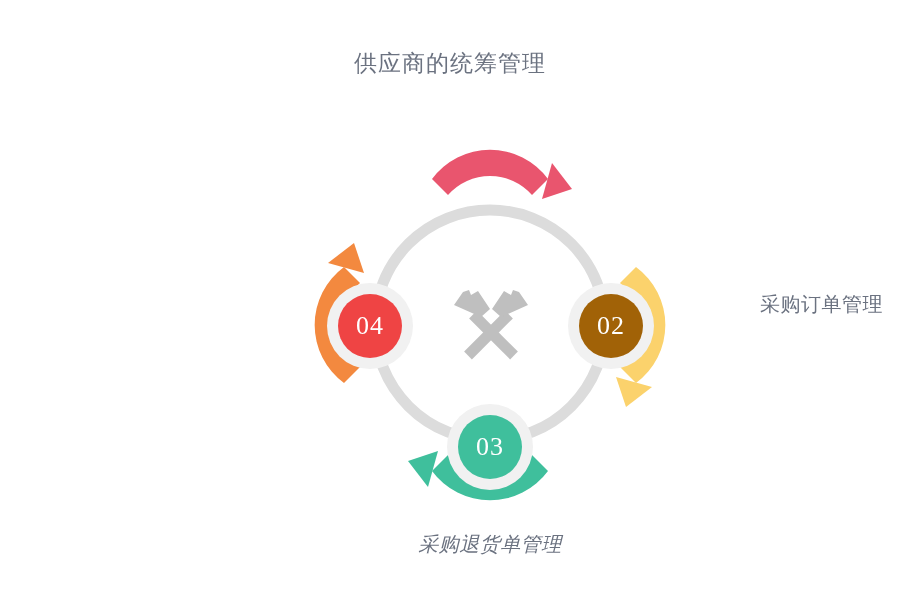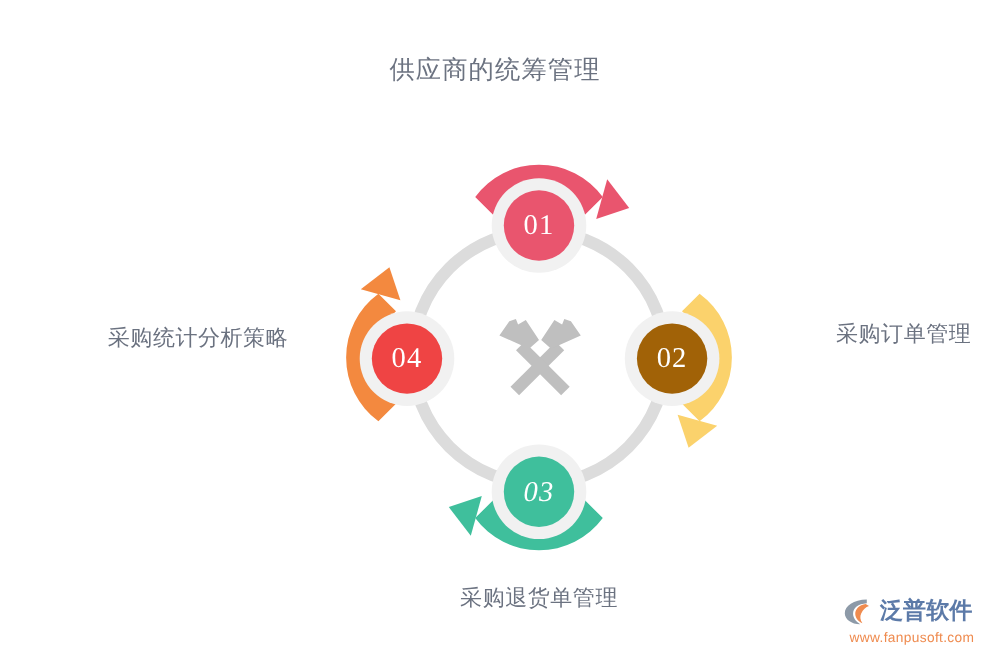--- a/index.html
+++ b/index.html
@@ -65,21 +65,21 @@
     align-items: center;
     justify-content: center;
     color: #ffffff;
     font-size: 26px;
     line-height: 1;
     font-family: "Liberation Serif", "DejaVu Serif", serif;
     letter-spacing: 1px;
   }
   #node-01 { left: 447px; top: 162px; }
   #node-02 { left: 568px; top: 283px; }
-  #node-03 { left: 447px; top: 404px; font-style: italic; }
+  #node-03 { left: 447px; top: 404px; }
   #node-04 { left: 327px; top: 283px; }
 
   
   .center-icon {
     position: absolute;
     left: 445px;
     top: 278px;
     width: 92px;
     height: 92px;
   }
@@ -97,20 +97,21 @@
     top: 288px;
     width: 180px;
     text-align: left;
     margin-left: 48px;
   }
   #label-bottom {
     left: 300px;
     top: 528px;
     width: 380px;
     text-align: center;
+    font-style: italic;
   }
   #label-left {
     left: 98px;
     top: 292px;
     width: 185px;
     text-align: left;
   }
 
   
   .logo {
@@ -201,50 +202,32 @@
 
         <path d="M 9 27 L 18 14 L 24 12 L 26 17 L 33 13 L 45 31 L 36 39 Z"></path>
         <rect x="38" y="28" width="11" height="58" transform="rotate(45 43.5 57)"></rect>
 
         <path d="M 83 27 L 74 14 L 68 12 L 66 17 L 59 13 L 47 31 L 56 39 Z"></path>
         <rect x="43" y="28" width="11" height="58" transform="rotate(-45 48.5 57)"></rect>
       </g>
     </svg>
   </div>
 
-  <div class="node" id="node-01">
-    <div class="disc" style="background:#e9556e;">01</div>
-  </div>
 
   <div class="node" id="node-02">
     <div class="disc" style="background:#a16207;">02</div>
   </div>
 
   <div class="node" id="node-03">
     <div class="disc" style="background:#3fbf9c;">03</div>
   </div>
 
   <div class="node" id="node-04">
     <div class="disc" style="background:#ef4444;">04</div>
   </div>
 
   <div class="label" id="label-top-right">采购订单管理</div>
 
   <div class="label" id="label-bottom">采购退货单管理</div>
 
-  <div class="label" id="label-left">采购统计分析策略</div>
-
-  <div class="logo">
-    <div class="logo-row">
-      <span class="logo-mark">
-        <svg width="30" height="30" viewBox="0 0 30 30" xmlns="http://www.w3.org/2000/svg">
-          <path d="M 22 4 C 10 4 2 10 2 16.5 C 2 22 8 26.5 16 26.5
-                   C 12 24 9.5 20.5 9.5 17 C 9.5 12 14 8 22 7.5 Z" fill="#8d9aa8"></path>
-          <path d="M 21 8 C 15 9 11.5 12.5 11.5 17 C 11.5 20.5 14 24 18 25.5
-                   C 16 22.5 15.5 19.5 17 16.5 C 18.5 13.5 21 11 24 10 Z" fill="#ef8b4f"></path>
-        </svg>
-      </span>
-      <span class="logo-word">泛普软件</span>
-    </div>
-    <div class="logo-url">www.fanpusoft.com</div>
-  </div>
+
 
 </div>
 
 </body></html>

